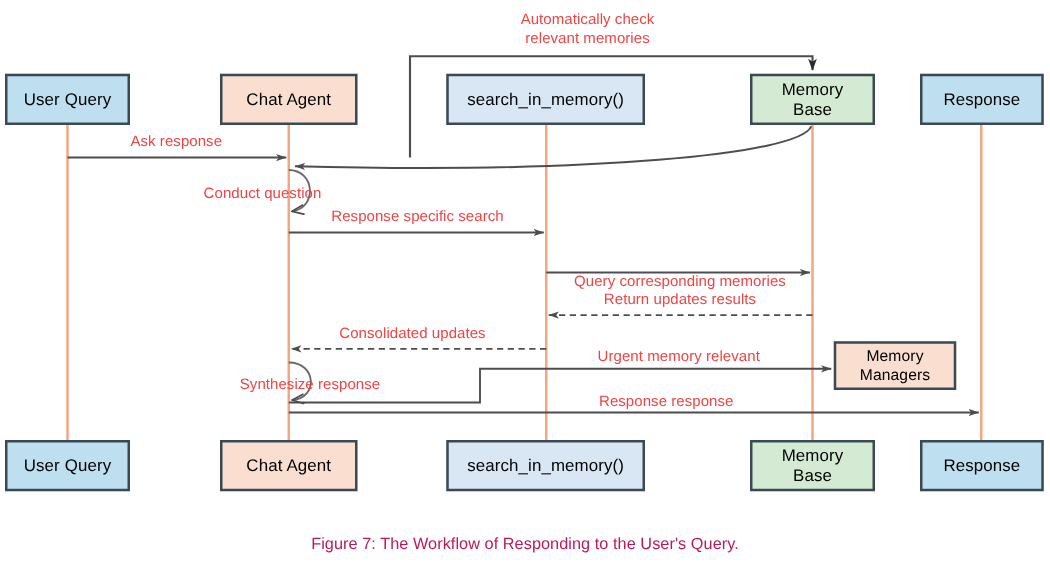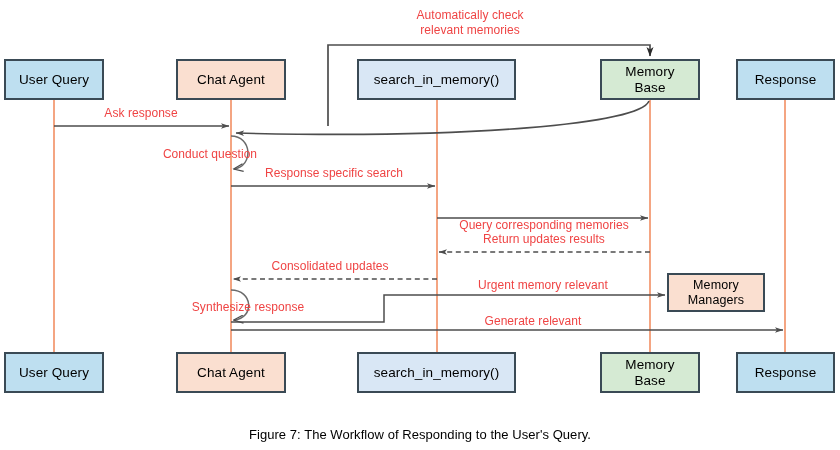--- a/index.html
+++ b/index.html
@@ -50,21 +50,21 @@
     text-align: center;
     width: 210px;
   }
   #caption {
     position: absolute;
     left: 0;
     top: 427px;
     width: 840px;
     text-align: center;
     font-size: 13px;
-    color: #000000;
+    color: #be185d;
     letter-spacing: 0.05px;
   }
 </style>
 </head>
 <body>
 
 <svg id="canvas" viewBox="0 0 840 450">
   <defs>
     <marker id="arrowhead" markerWidth="9" markerHeight="7" refX="8.2" refY="3.5" orient="auto" markerUnits="userSpaceOnUse">
       <path d="M0,0.6 L8.5,3.5 L0,6.4 L2.2,3.5 Z" fill="#4d4d4d"></path>
@@ -167,15 +167,15 @@
 <div class="msg-label center" style="left:544px; top:198px;margin-top:20px;">Query corresponding memories</div>
 
 <div class="msg-label center" style="left:544px; top:232px;">Return updates results</div>
 
 <div class="msg-label center" style="left:330px; top:259px;">Consolidated updates</div>
 
 <div class="msg-label center" style="left:543px; top:278px;">Urgent memory relevant</div>
 
 <div class="msg-label center" style="left:225px; top:300px;margin-left:23px;">Synthesize response</div>
 
-<div class="msg-label center" style="left:533px; top:314px;">Generate relevant</div>
+<div class="msg-label center" style="left:533px; top:314px;">Response response</div>
 
 <div id="caption">Figure 7: The Workflow of Responding to the User's Query.</div>
 
 </body></html>

